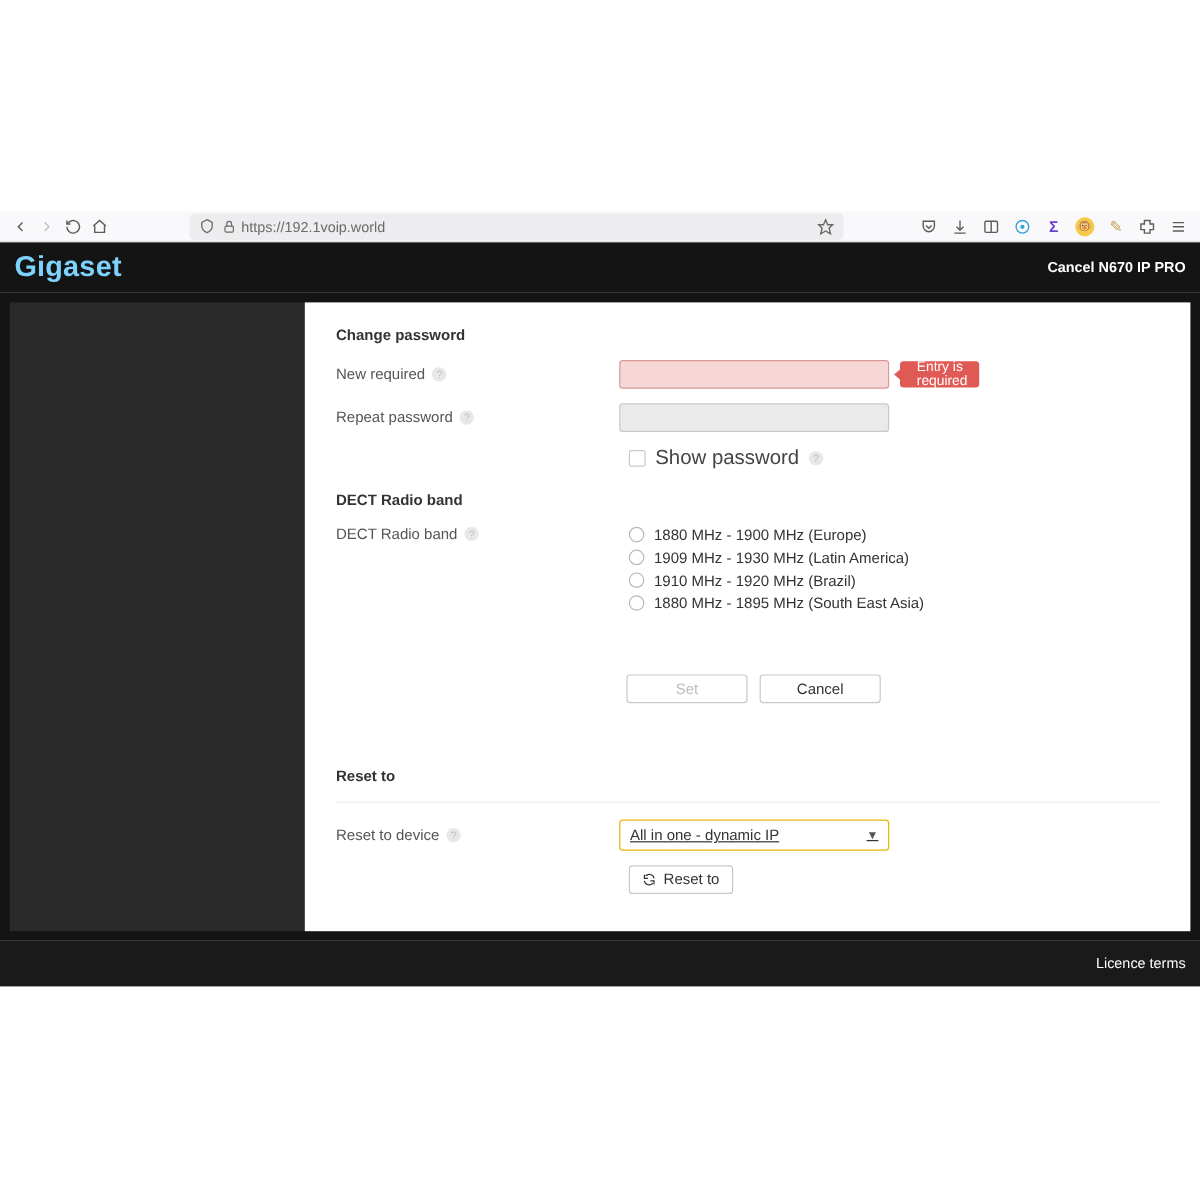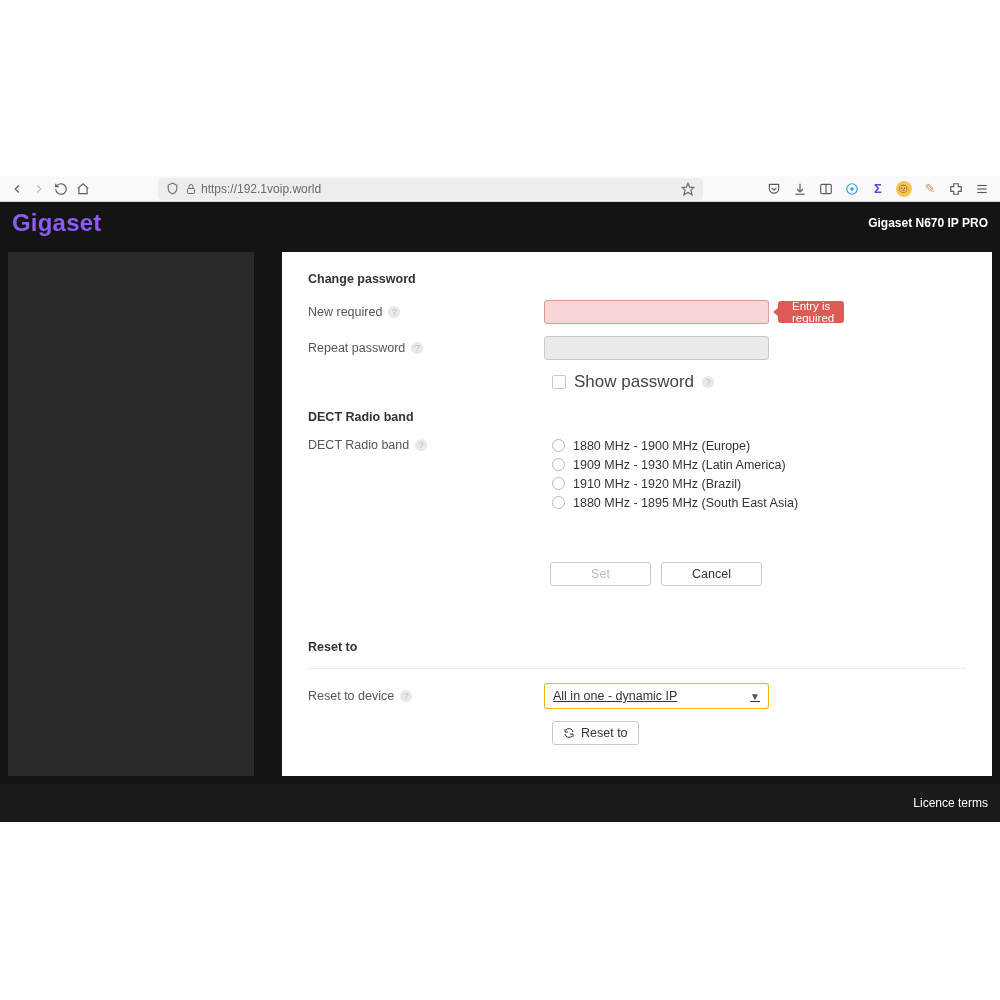--- a/index.html
+++ b/index.html
@@ -24,27 +24,27 @@
   .addr .star { margin-left: auto; }
   .right-icons { margin-left: auto; display: flex; align-items: center; gap: 10px; padding-right: 4px; }
   .right-icons span { width: 16px; height: 16px; display: inline-flex; align-items: center; justify-content: center; }
   .emoji-badge { width: 16px; height: 16px; border-radius: 50%; background: #f7c948; display: inline-flex; align-items: center; justify-content: center; font-size: 10px; }
 
   
   .app-header {
     position: absolute; top: 202px; left: 0; width: 1000px; height: 42px;
     background: #141414; display: flex; align-items: center; padding: 0 12px;
   }
-  .brand { color: #8b5cf6; font-weight: 700; font-size: 24px; letter-spacing: .2px; }
+  .brand { color: #7dd3fc; font-weight: 700; font-size: 24px; letter-spacing: .2px; }
   .device-title { margin-left: auto; color: #fff; font-size: 12px; font-weight: 700; }
 
   
   .app-body {
     position: absolute; top: 244px; left: 0; width: 1000px; height: 540px;
-    display: flex; background: #141414; padding: 8px; gap: 28px;
+    display: flex; background: #141414; padding: 8px;
   }
   .sidebar {
     flex: 0 0 246px; background: #2a2a2a; border-radius: 0;
   }
   .content {
     flex: 1; background: #fff; border-radius: 0; padding: 20px 26px; position: relative;
     font-size: 13px; color: #333;
   }
   .section-h { font-weight: 700; font-size: 12.5px; color: #333; margin-bottom: 14px; }
   .rule { border-top: 1px solid #eee; margin: 8px 0 14px 0; }
@@ -189,21 +189,21 @@
             <line x1="4" y1="6" x2="20" y2="6"></line>
             <line x1="4" y1="12" x2="20" y2="12"></line>
             <line x1="4" y1="18" x2="20" y2="18"></line>
           </svg>
         </span>
   </div>
 </div>
 
 <div class="app-header">
   <div class="brand">Gigaset</div>
-  <div class="device-title">Gigaset N670 IP PRO</div>
+  <div class="device-title">Cancel N670 IP PRO</div>
 </div>
 
 <div class="app-body">
   <div class="sidebar"></div>
   <div class="content">
 
     <div class="section-h">Change password</div>
 
     <div class="row">
       <div class="label">

